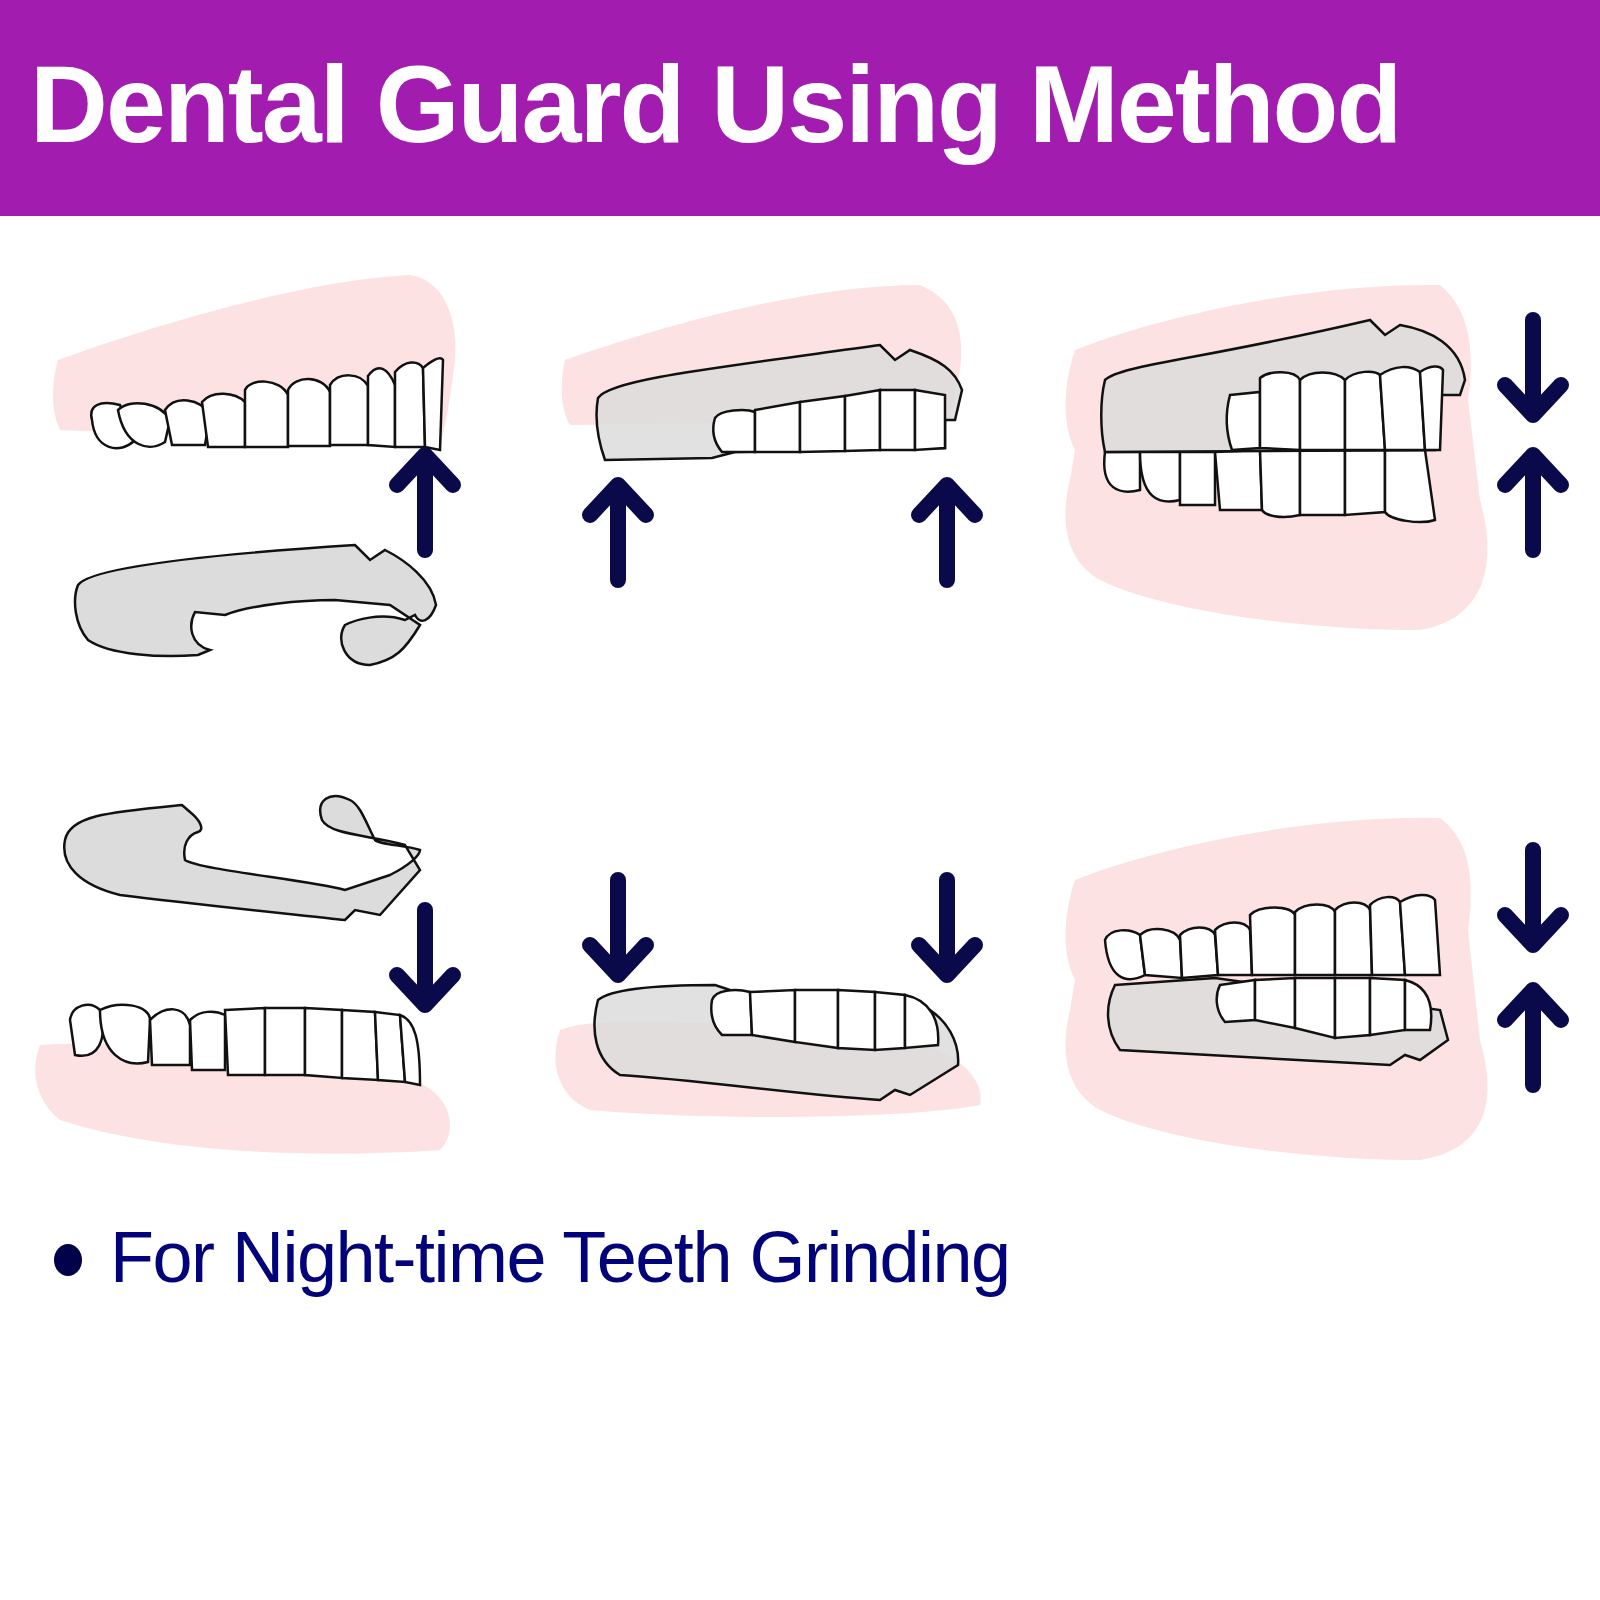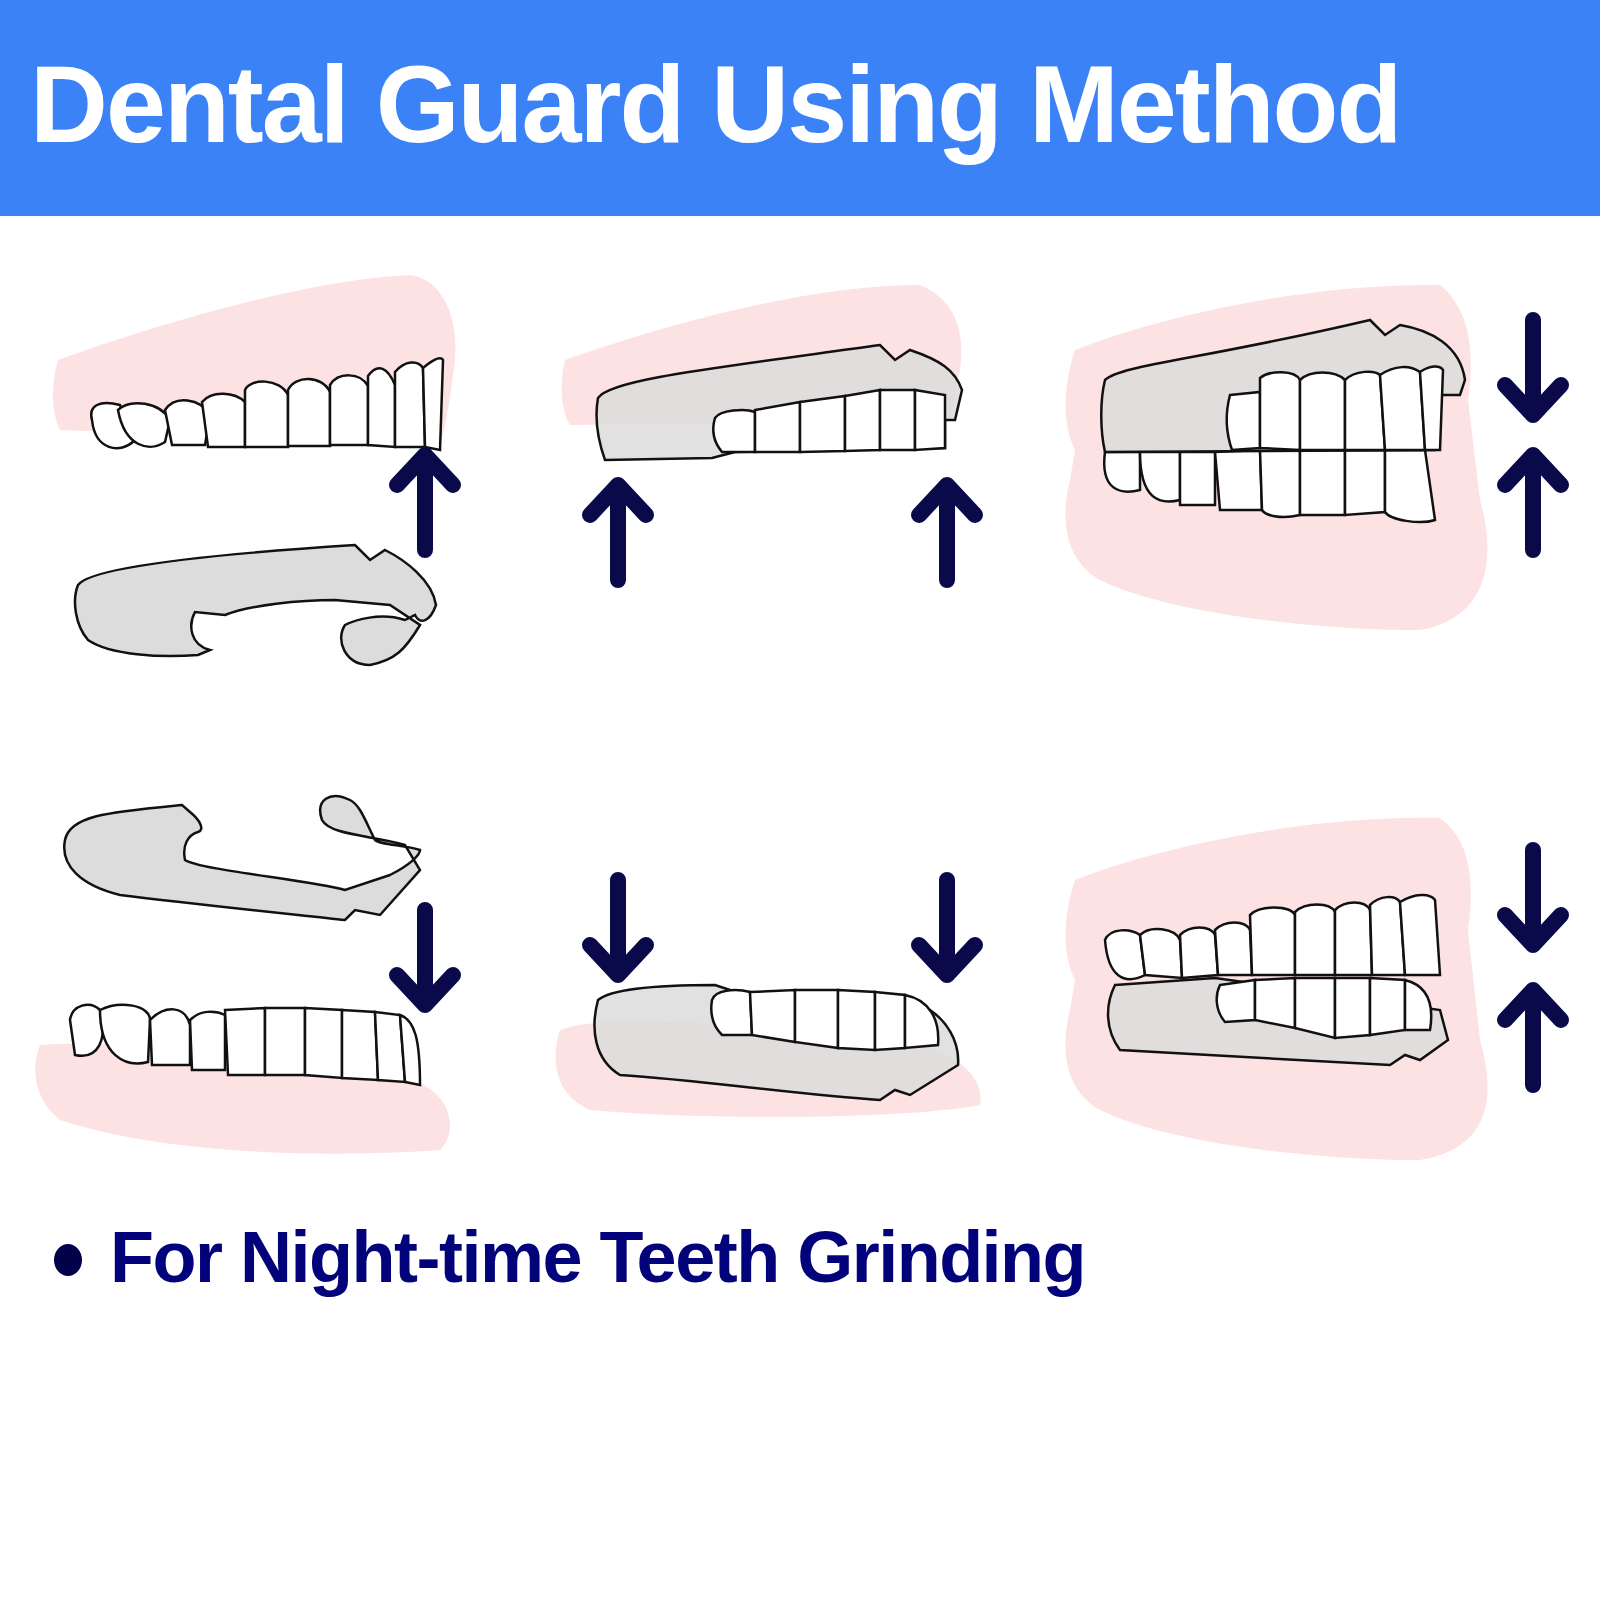--- a/index.html
+++ b/index.html
@@ -1,24 +1,24 @@
 <!DOCTYPE html>
 <html><head>
 <meta charset="utf-8">
 <style>
   html, body { margin:0; padding:0; }
   body { width:1600px; height:1600px; background:#ffffff; position:relative; overflow:hidden;
          font-family:"Liberation Sans", sans-serif; }
-  .header { position:absolute; left:0; top:0; width:1600px; height:216px; background:#3b82f6; }
+  .header { position:absolute; left:0; top:0; width:1600px; height:216px; background:#a21caf; }
   .title { position:absolute; left:30px; top:38px; color:#ffffff; font-weight:bold;
            font-size:110px; letter-spacing:-2px; line-height:1.2; white-space:nowrap; transform:scaleX(0.98); transform-origin:left; }
   .panel { position:absolute; }
   .panel svg { position:absolute; left:0; top:0; overflow:visible; }
   .bullets { position:absolute; left:52px; top:1222px; width:1540px; }
-  .bullet { position:relative; padding-left:58px; color:#02027a; font-weight:bold; font-size:72px;
+  .bullet { position:relative; padding-left:58px; color:#02027a; font-weight:normal; font-size:72px;
             line-height:70px; letter-spacing:-1.5px; }
   .bullet .dot { position:absolute; left:2px; top:22px; width:28px; height:32px; border-radius:50%; background:#02024a; }
   .bullet + .bullet { margin-top:70px; }
 </style>
 </head>
 <body>
 
 <svg width="0" height="0" style="position:absolute">
   <defs>
     <g id="arrow-up-shape">

